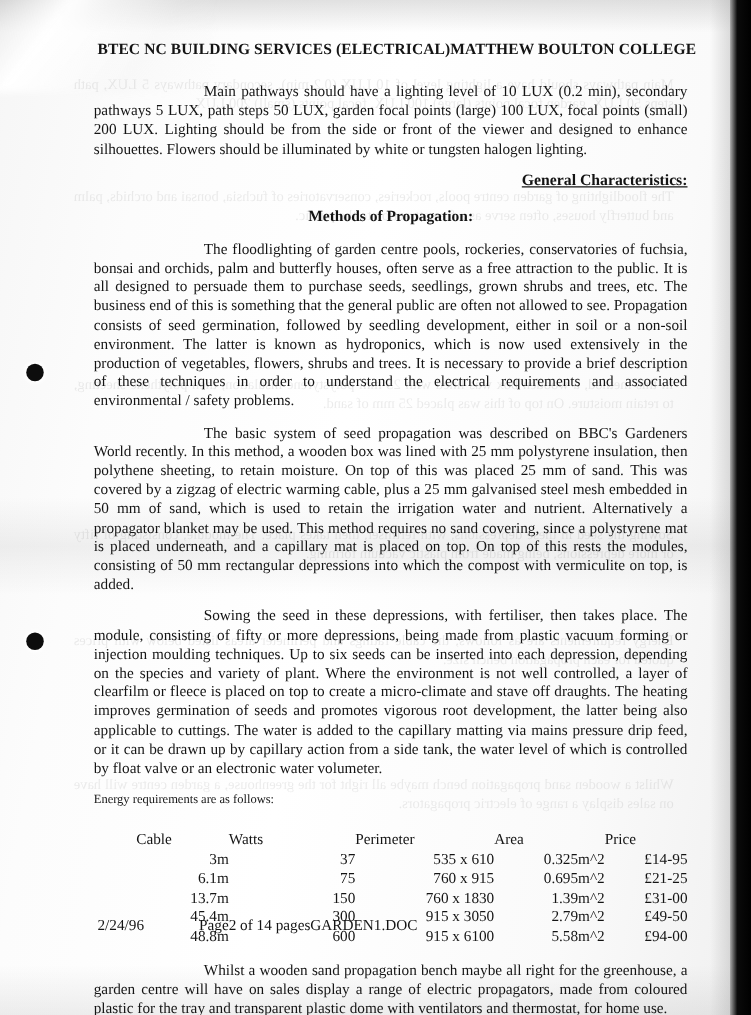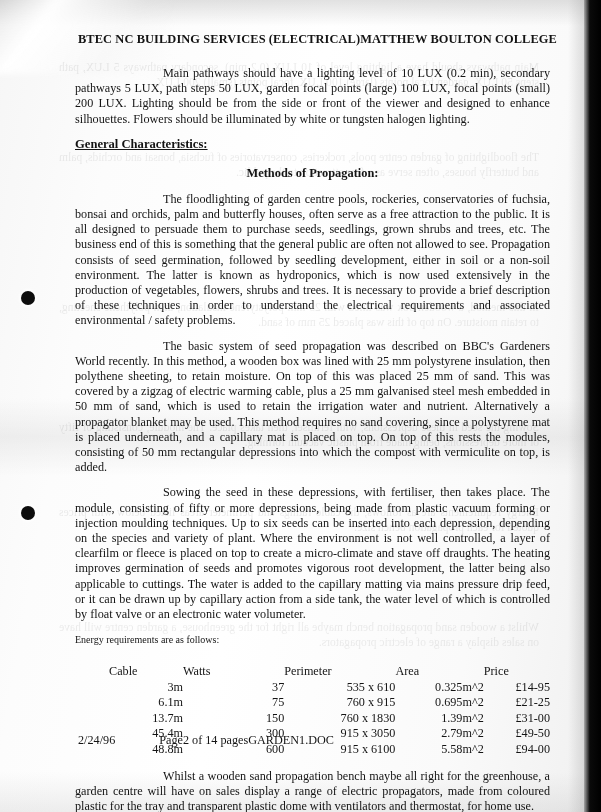--- a/index.html
+++ b/index.html
@@ -121,21 +121,21 @@
     font-size: 12.2px;
     line-height: 15.2px;
     text-align: justify;
     text-indent: 0;
   }
   p.para .lead { display: inline-block; width: 88px; }
   h2.centered-head {
     margin: 3px 0 14px 0;
     font-size: 12.6px;
     font-weight: bold;
-    text-align: left;
+    text-align: right;
     text-decoration: underline;
   }
   h3.sub-head {
     margin: 4px 0 11px 0;
     font-size: 12.4px;
     font-weight: bold;
     text-align: center;
   }
   .intro-line {
     margin: 0 0 9px 0;

